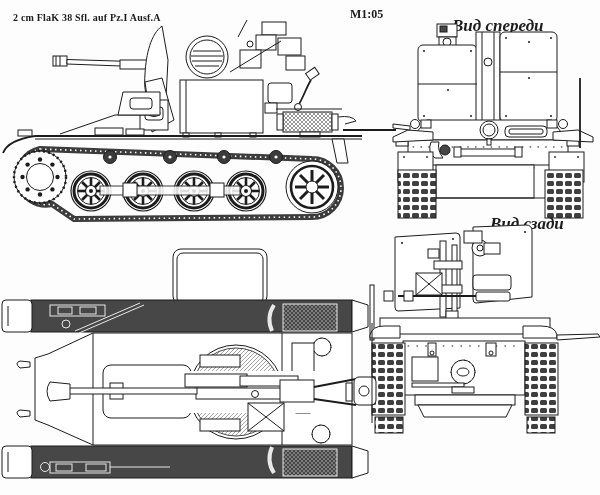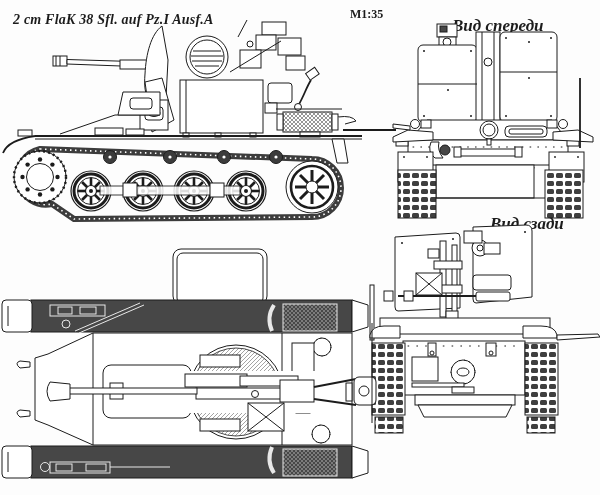--- a/index.html
+++ b/index.html
@@ -1,35 +1,35 @@
 <!DOCTYPE html>
 <html><head>
 <meta charset="utf-8">
 <style>
   html,body{margin:0;padding:0;}
   body{width:600px;height:495px;background:#fdfdfd;position:relative;overflow:hidden;
        font-family:"Liberation Serif","DejaVu Serif",serif;color:#1c1c1c;}
   .abs{position:absolute;}
-  #title{left:13px;top:12px;font-size:14px;font-weight:bold;font-style:italic;letter-spacing:.2px;}
+  #title{left:13px;top:12px;font-size:10px;font-weight:bold;letter-spacing:.2px;}
   #scale{left:350px;top:7px;font-size:12px;font-weight:bold;}
   .viewlabel{font-size:17px;font-weight:bold;font-style:italic;margin-top:12px;}
   #front-label{left:452px;top:4px;}
   #rear-label{left:490px;top:202px;}
   svg{position:absolute;overflow:visible;}
   .ink{stroke:#1c1c1c;fill:none;stroke-width:1;}
   .ink2{stroke:#1c1c1c;fill:none;stroke-width:1.8;}
   .fillw{fill:#ffffff;stroke:#1c1c1c;stroke-width:1;}
   .filld{fill:#474747;stroke:#1c1c1c;stroke-width:1;}
   .dot{fill:#1c1c1c;stroke:none;}
 </style>
 </head>
 <body>
 
 <div class="abs" id="title">2 cm FlaK 38 Sfl. auf Pz.I Ausf.A</div>
-<div class="abs" id="scale">M1:35</div>
+<div class="abs" id="scale">M1:05</div>
 <div class="abs viewlabel" id="front-label">Вид спереди</div>
 <div class="abs viewlabel" id="rear-label">Вид сзади</div>
 
 <svg style="left:0;top:20px" width="398" height="205" viewBox="0 0 398 205">
   <defs>
     <pattern id="xh" width="4" height="4" patternUnits="userSpaceOnUse">
       <path d="M0,0 L4,4 M4,0 L0,4" stroke="#6a6a6a" stroke-width="0.7"></path>
     </pattern>
   </defs>
 

